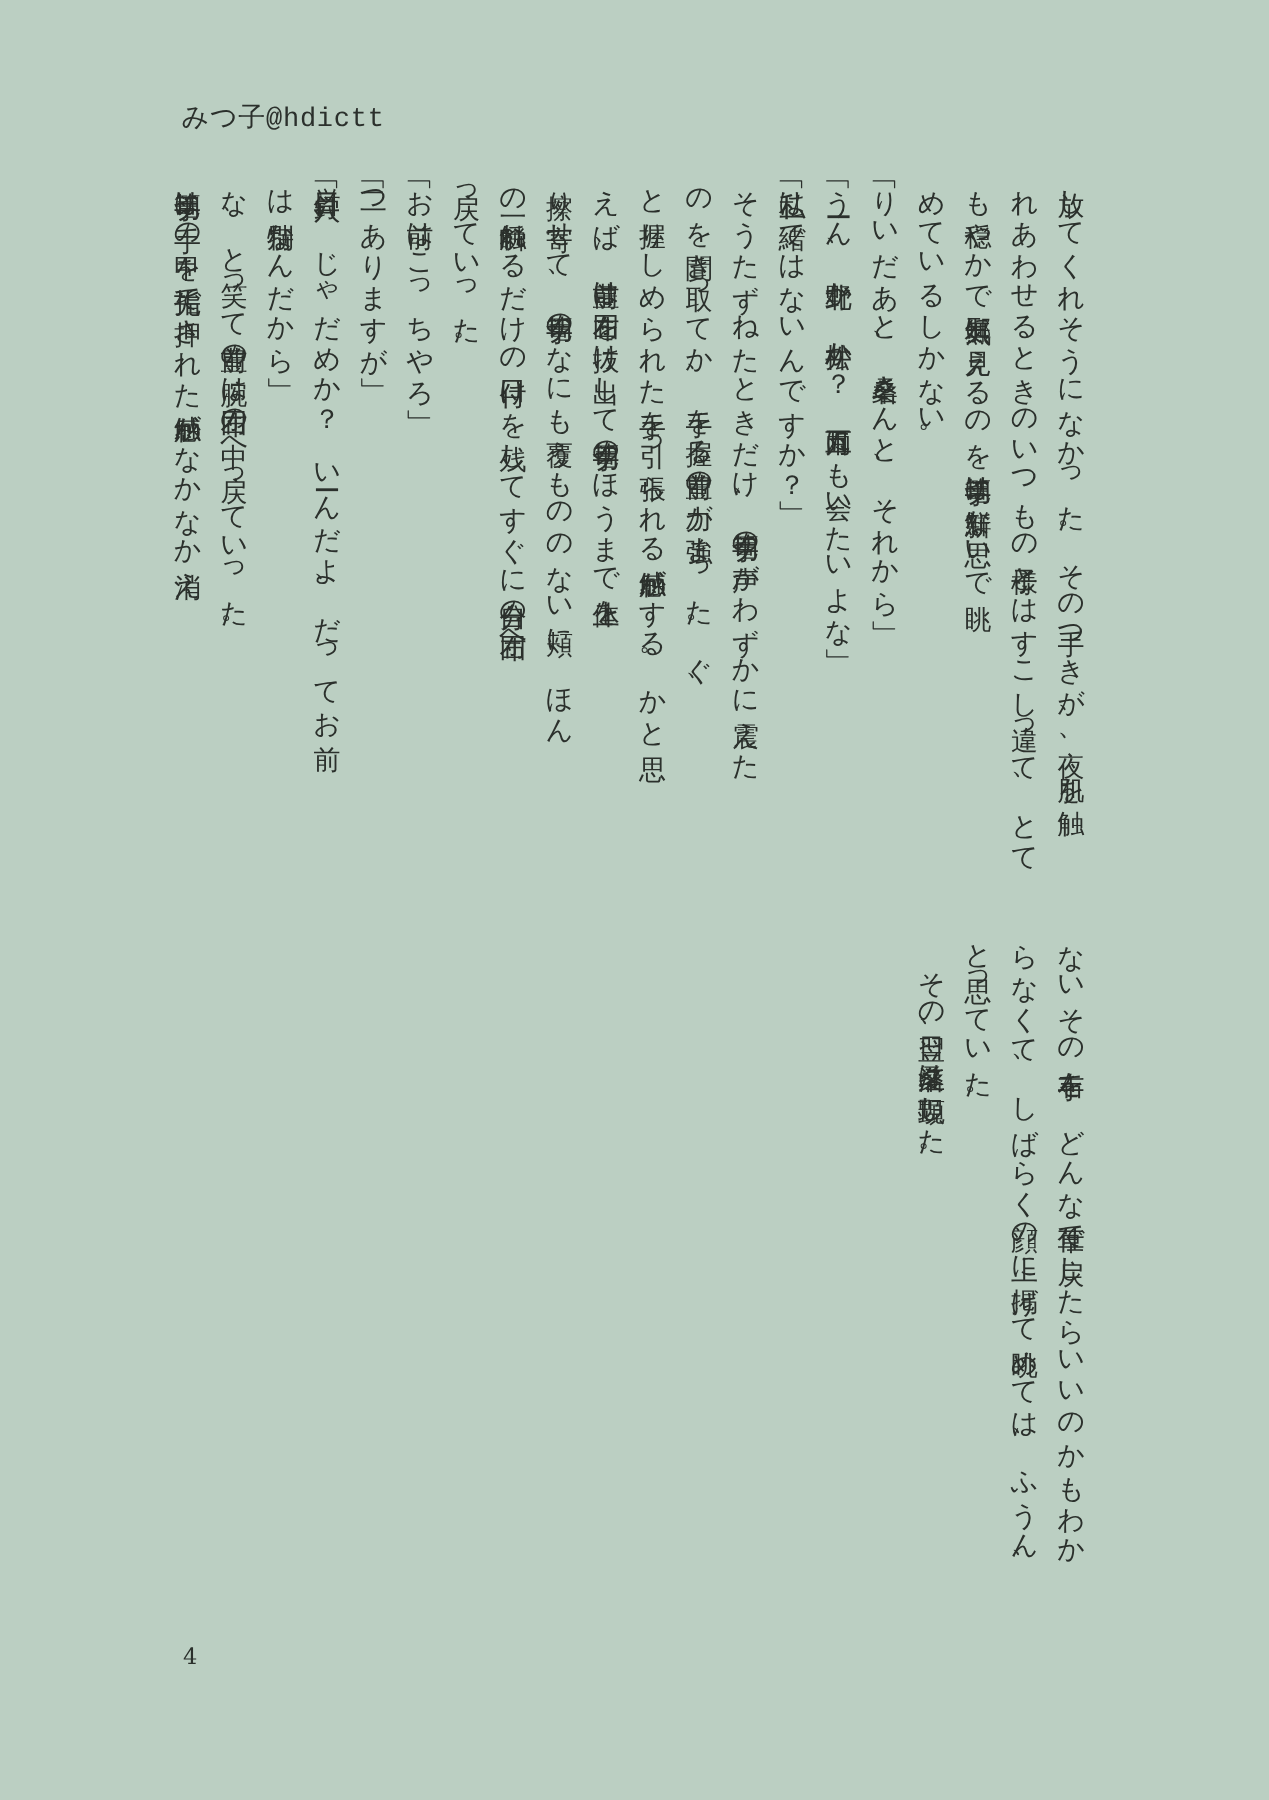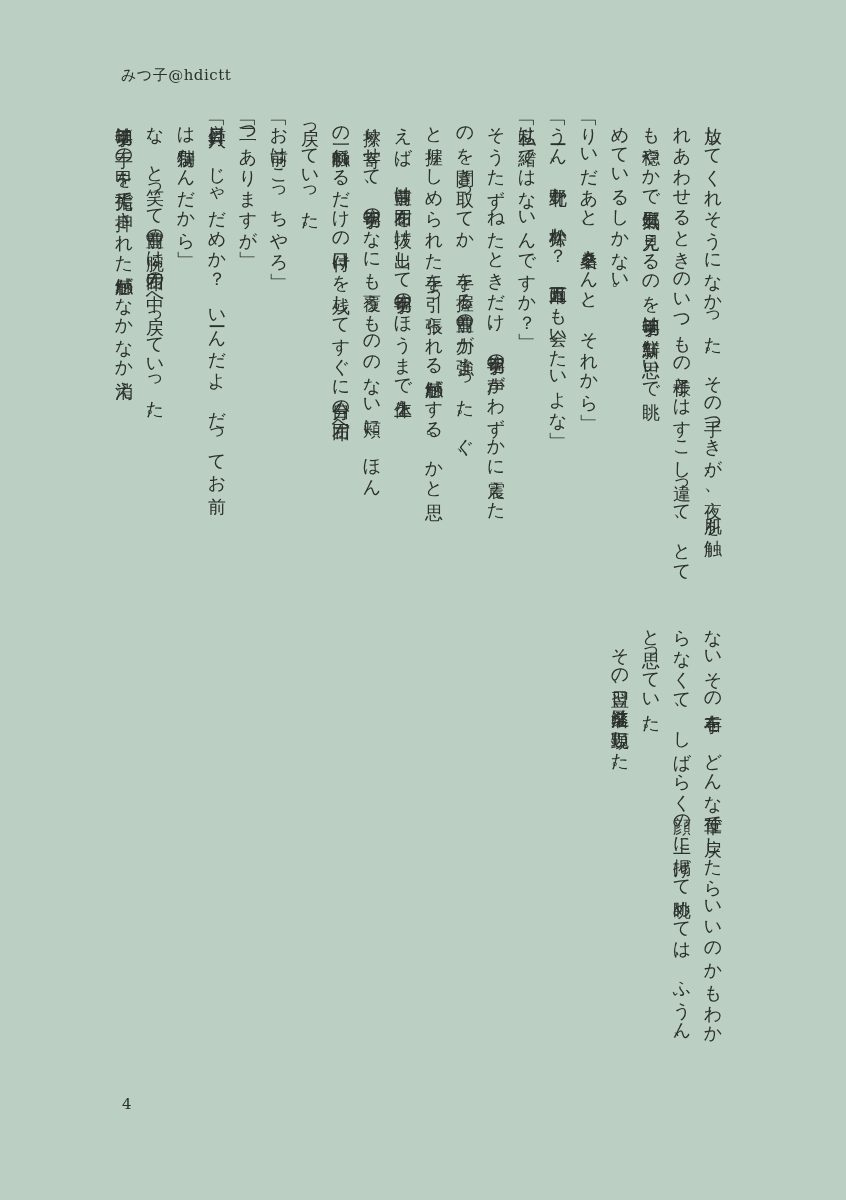--- a/index.html
+++ b/index.html
@@ -16,23 +16,24 @@
     font-family: "DejaVu Serif", "Liberation Serif", serif;
   }
   .page {
     position: absolute;
     inset: 0;
   }
   .header {
     position: absolute;
     left: 121px;
     top: 66px;
-    font-size: 15px;
+    font-size: 18px;
     letter-spacing: 0.5px;
     white-space: nowrap;
+    font-family: Liberation Mono, monospace;
   }
   .vblock {
     position: absolute;
     right: 117px;
     writing-mode: vertical-rl;
     text-orientation: mixed;
     font-size: 18px;
     letter-spacing: 0.35px;
     white-space: nowrap;
   }

